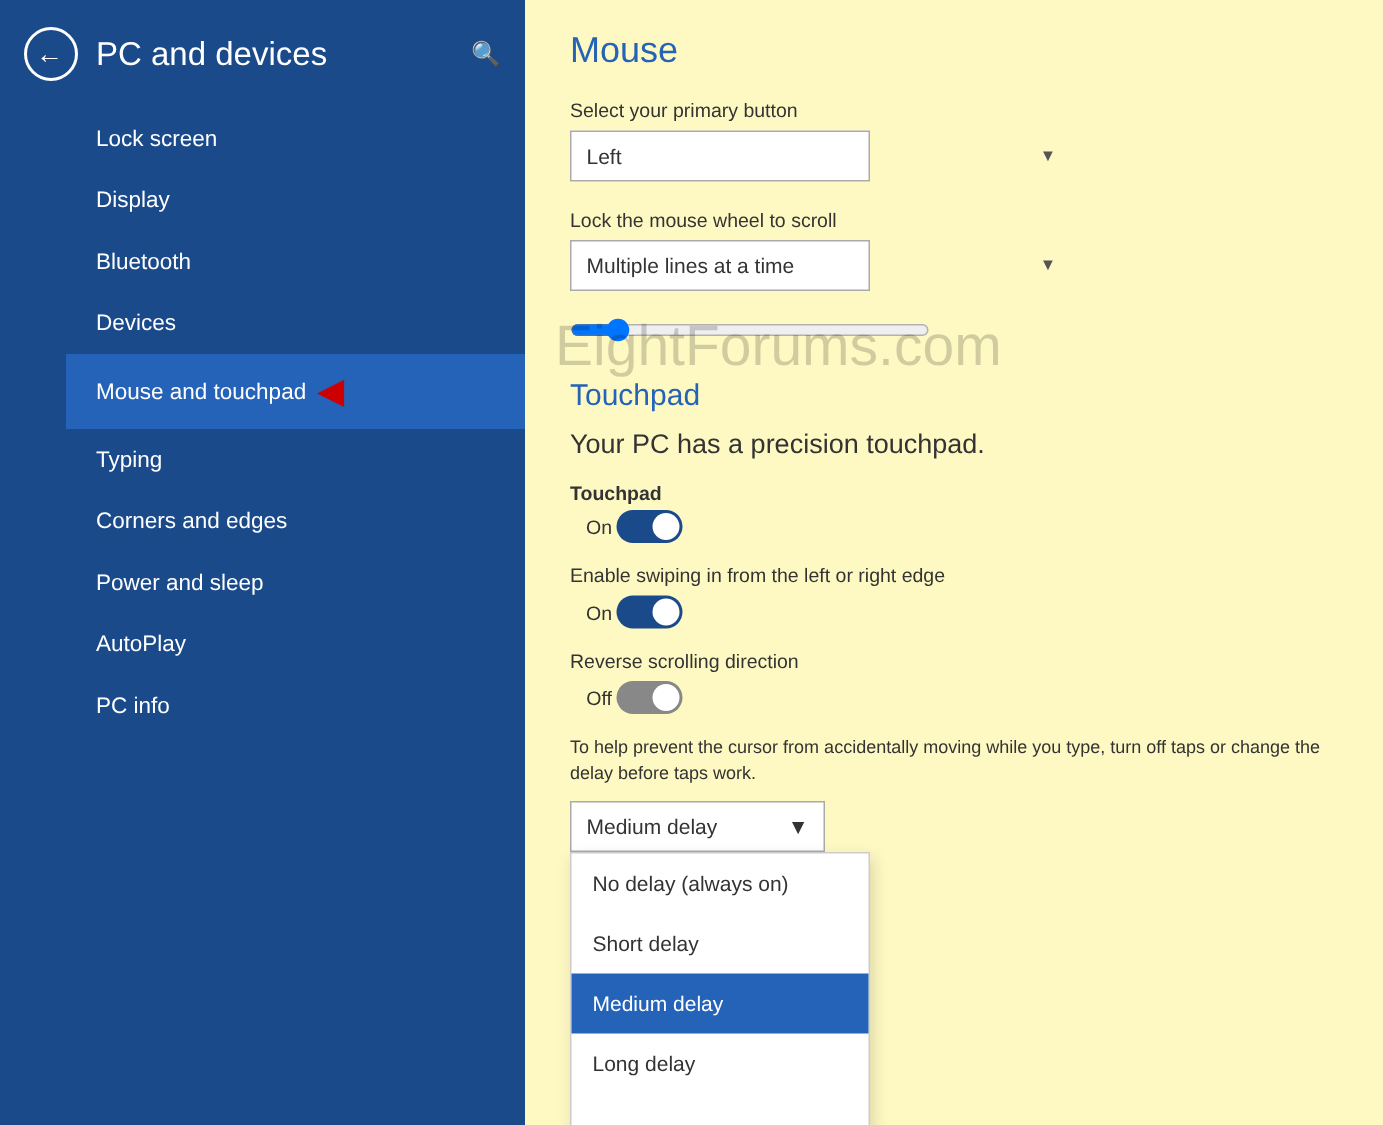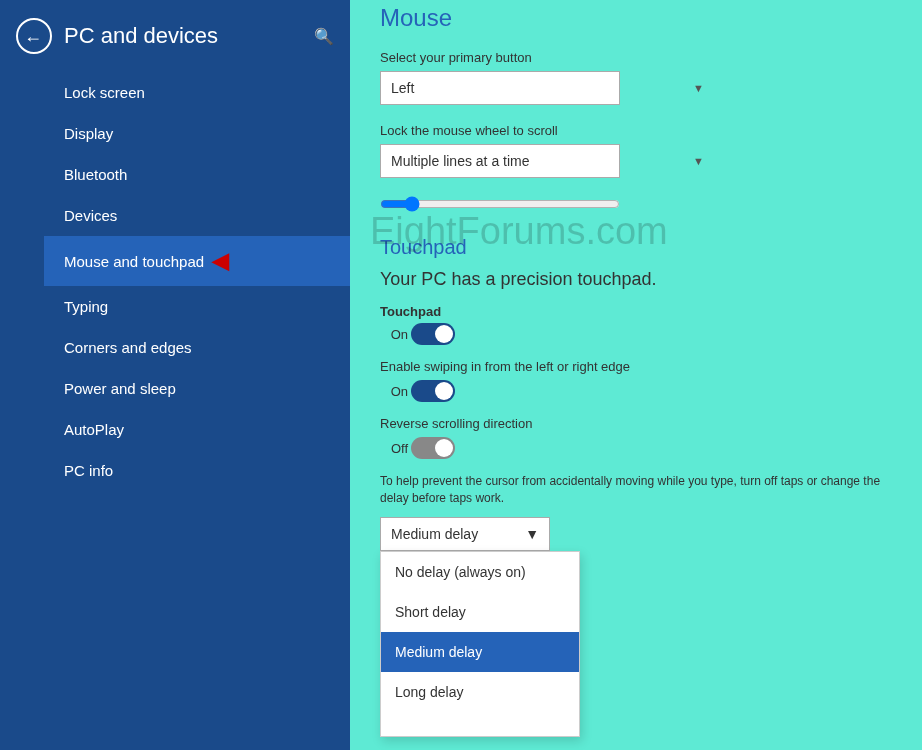--- a/index.html
+++ b/index.html
@@ -79,22 +79,22 @@
       font-weight: 400;
     }
 
     .nav-item.active {
       background-color: #2563b8;
     }
 
     
     .main-content {
       flex: 1;
-      background-color: #5eead4;
-      padding: 4px 30px;
+      background-color: #fef9c3;
+      padding: 20px 30px;
       overflow-y: auto;
       position: relative;
     }
 
     .section-title {
       font-size: 24px;
       font-weight: 300;
       color: #2563b8;
       margin-bottom: 18px;
     }
@@ -104,21 +104,21 @@
       color: #333;
       margin-bottom: 6px;
     }
 
     .dropdown-wrapper {
       position: relative;
       margin-bottom: 18px;
     }
 
     .dropdown-select {
-      width: 240px;
+      width: 200px;
       padding: 8px 30px 8px 10px;
       font-size: 14px;
       border: 1px solid #aaa;
       background-color: white;
       appearance: none;
       -webkit-appearance: none;
       cursor: pointer;
       color: #333;
     }
 

